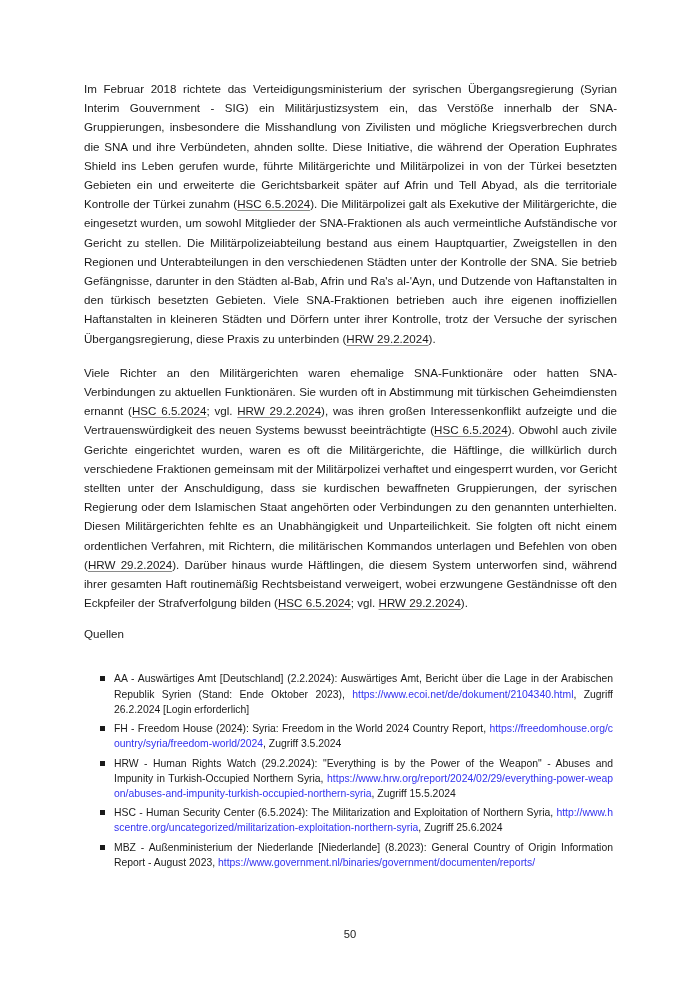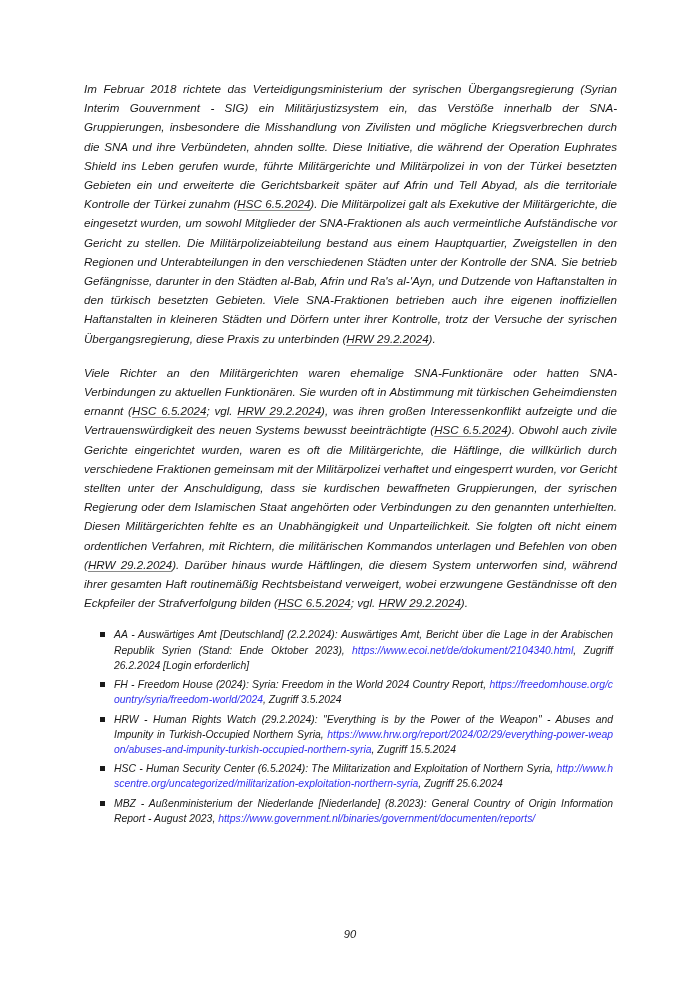--- a/index.html
+++ b/index.html
@@ -1,21 +1,21 @@
 <!DOCTYPE html>
 <html style="--text-color: #1a1a1a; --link-blue: #3232f0; --cite-underline: #8a8a8a; --page-bg: #ffffff;"><head>
 <meta charset="utf-8">
 <style>
   :root{
     --text-color:#1a1a1a;
     --link-blue:#3232f0;
     --cite-underline:#8a8a8a;
     --page-bg:#ffffff;
   }
-  *{box-sizing:border-box;font-style:italic;}
+  *{box-sizing:border-box;}
   html,body{margin:0;padding:0;}
   body{
     width:700px;height:990px;overflow:hidden;
     background:var(--page-bg);
     font-family:"Liberation Sans","DejaVu Sans",sans-serif;
     color:var(--text-color);
   }
   .page{
     position:relative;width:700px;height:990px;background:var(--page-bg);
   }
@@ -63,20 +63,21 @@
 </head>
 <body>
 
 <div class="page">
   <div class="content">
 
     <p class="body-para">Im Februar 2018 richtete das Verteidigungsministerium der syrischen Übergangsregierung (Syrian Interim Gouvernment - SIG) ein Militärjustizsystem ein, das Verstöße innerhalb der SNA-Gruppierungen, insbesondere die Misshandlung von Zivilisten und mögliche Kriegsverbrechen durch die SNA und ihre Verbündeten, ahnden sollte. Diese Initiative, die während der Operation Euphrates Shield ins Leben gerufen wurde, führte Militärgerichte und Militärpolizei in von der Türkei besetzten Gebieten ein und erweiterte die Gerichtsbarkeit später auf Afrin und Tell Abyad, als die territoriale Kontrolle der Türkei zunahm (<span class="cite">HSC 6.5.2024</span>). Die Militärpolizei galt als Exekutive der Militärgerichte, die eingesetzt wurden, um sowohl Mitglieder der SNA-Fraktionen als auch vermeintliche Aufständische vor Gericht zu stellen. Die Militärpolizeiabteilung bestand aus einem Hauptquartier, Zweigstellen in den Regionen und Unterabteilungen in den verschiedenen Städten unter der Kontrolle der SNA. Sie betrieb Gefängnisse, darunter in den Städten al-Bab, Afrin und Ra's al-'Ayn, und Dutzende von Haftanstalten in den türkisch besetzten Gebieten. Viele SNA-Fraktionen betrieben auch ihre eigenen inoffiziellen Haftanstalten in kleineren Städten und Dörfern unter ihrer Kontrolle, trotz der Versuche der syrischen Übergangsregierung, diese Praxis zu unterbinden (<span class="cite">HRW 29.2.2024</span>).</p>
 
     <p class="body-para">Viele Richter an den Militärgerichten waren ehemalige SNA-Funktionäre oder hatten SNA-Verbindungen zu aktuellen Funktionären. Sie wurden oft in Abstimmung mit türkischen Geheimdiensten ernannt (<span class="cite">HSC 6.5.2024</span>; vgl. <span class="cite">HRW 29.2.2024</span>), was ihren großen Interessenkonflikt aufzeigte und die Vertrauenswürdigkeit des neuen Systems bewusst beeinträchtigte (<span class="cite">HSC 6.5.2024</span>). Obwohl auch zivile Gerichte eingerichtet wurden, waren es oft die Militärgerichte, die Häftlinge, die willkürlich durch verschiedene Fraktionen gemeinsam mit der Militärpolizei verhaftet und eingesperrt wurden, vor Gericht stellten unter der Anschuldigung, dass sie kurdischen bewaffneten Gruppierungen, der syrischen Regierung oder dem Islamischen Staat angehörten oder Verbindungen zu den genannten unterhielten. Diesen Militärgerichten fehlte es an Unabhängigkeit und Unparteilichkeit. Sie folgten oft nicht einem ordentlichen Verfahren, mit Richtern, die militärischen Kommandos unterlagen und Befehlen von oben (<span class="cite">HRW 29.2.2024</span>). Darüber hinaus wurde Häftlingen, die diesem System unterworfen sind, während ihrer gesamten Haft routinemäßig Rechtsbeistand verweigert, wobei erzwungene Geständnisse oft den Eckpfeiler der Strafverfolgung bilden (<span class="cite">HSC 6.5.2024</span>; vgl. <span class="cite">HRW 29.2.2024</span>).</p>
 
+    <div class="sources-heading">Quellen</div>
 
     <ul class="sources">
       <li class="source-item">
         <span class="bullet-square-icon"></span>
         <span>AA - Auswärtiges Amt [Deutschland] (2.2.2024): Auswärtiges Amt, Bericht über die Lage in der Arabischen Republik Syrien (Stand: Ende Oktober 2023), <a class="url-link">https://www.ecoi.net/de/dokument/2104340.html</a>, Zugriff 26.2.2024 [Login erforderlich]</span>
       </li>
       <li class="source-item">
         <span class="bullet-square-icon"></span>
         <span>FH - Freedom House (2024): Syria: Freedom in the World 2024 Country Report, <a class="url-link">https://freedomhouse.org/country/syria/freedom-world/2024</a>, Zugriff 3.5.2024</span>
       </li>
@@ -88,14 +89,14 @@
         <span class="bullet-square-icon"></span>
         <span>HSC - Human Security Center (6.5.2024): The Militarization and Exploitation of Northern Syria, <a class="url-link">http://www.hscentre.org/uncategorized/militarization-exploitation-northern-syria</a>, Zugriff 25.6.2024</span>
       </li>
       <li class="source-item">
         <span class="bullet-square-icon"></span>
         <span>MBZ - Außenministerium der Niederlande [Niederlande] (8.2023): General Country of Origin Information Report - August 2023, <a class="url-link">https://www.government.nl/binaries/government/documenten/reports/</a></span>
       </li>
     </ul>
   </div>
 
-  <div class="page-number">90</div>
+  <div class="page-number">50</div>
 </div>
 
 </body></html>

